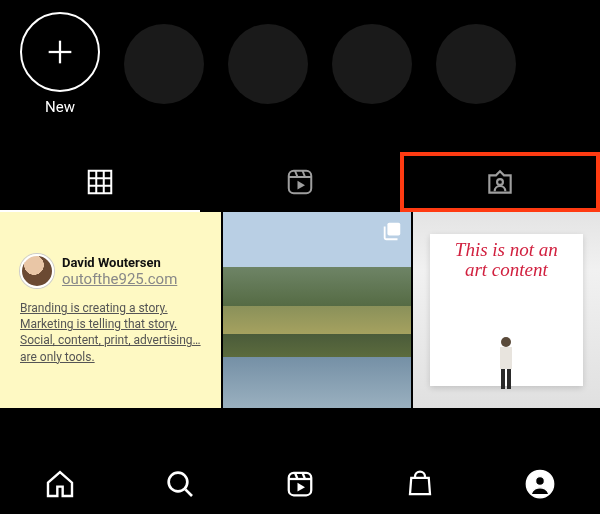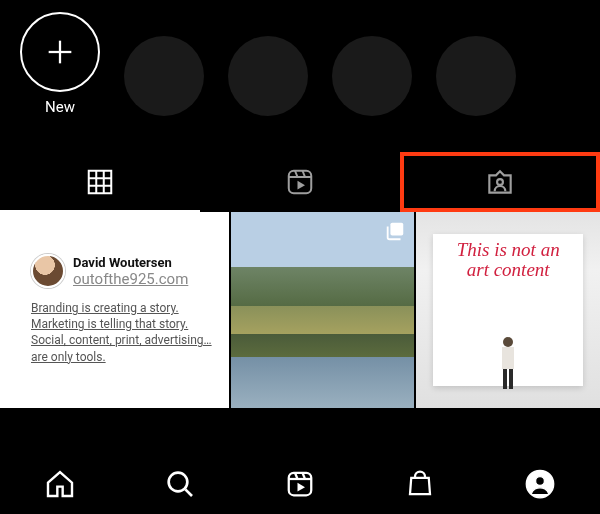--- a/index.html
+++ b/index.html
@@ -11,21 +11,21 @@
     color: #fff;
     overflow: hidden;
     position: relative;
   }
 
   
   .highlights {
     display: flex;
     gap: 20px;
     padding: 12px 18px 6px 18px;
-    align-items: flex-end;
+    align-items: center;
   }
   .highlight {
     display: flex;
     flex-direction: column;
     align-items: center;
     width: 84px;
   }
   .hl-circle {
     width: 80px;
     height: 80px;
@@ -86,23 +86,23 @@
     height: 196px;
   }
   .cell {
     flex: 1;
     position: relative;
     overflow: hidden;
   }
 
   
   .c1 {
-    background: #ffffff;
+    background: #fef9c3;
     color: #333;
-    padding: 18px 14px 10px 31px;
+    padding: 18px 14px 10px 20px;
   }
   .c1 .whoRow {
     display: flex;
     align-items: center;
     gap: 8px;
     margin-top: 24px;
   }
   .c1 .avatar {
     width: 34px; height: 34px;
     border-radius: 50%;

